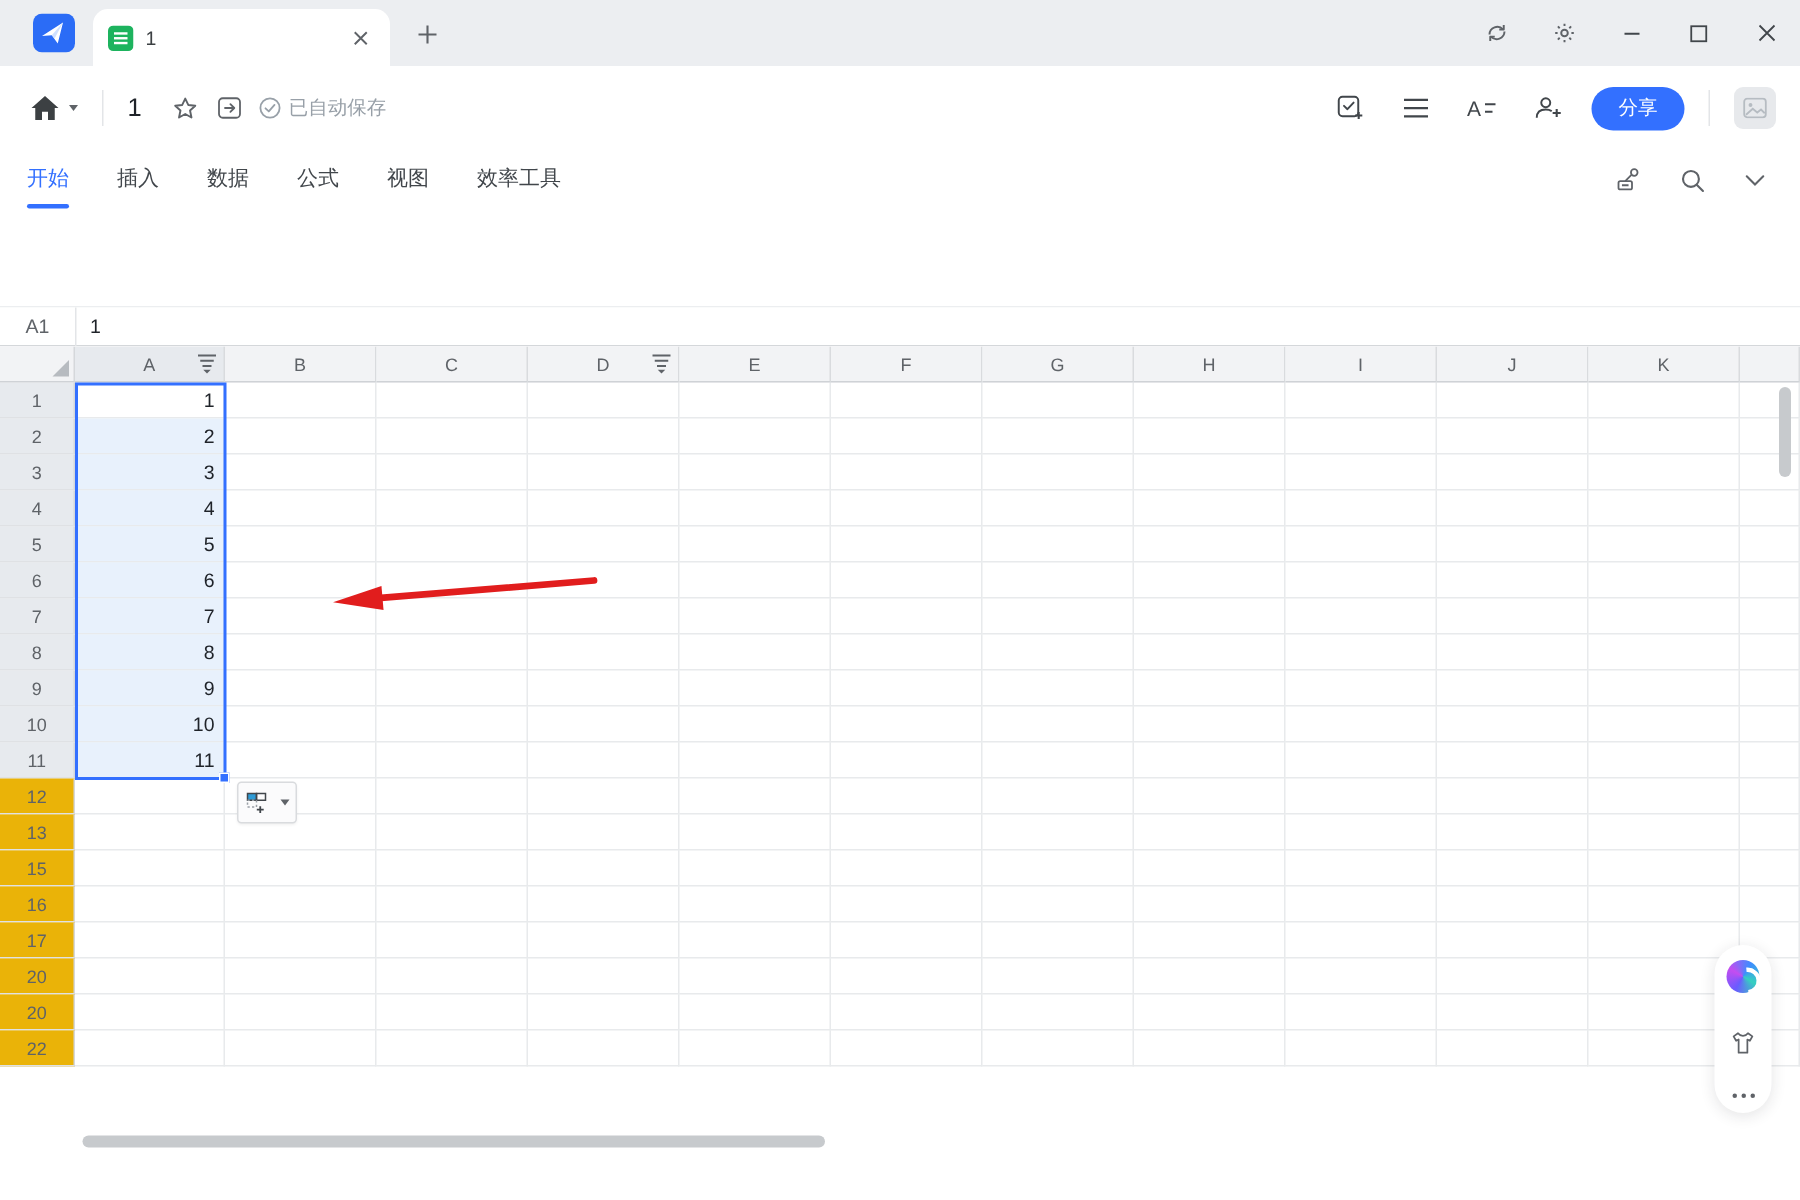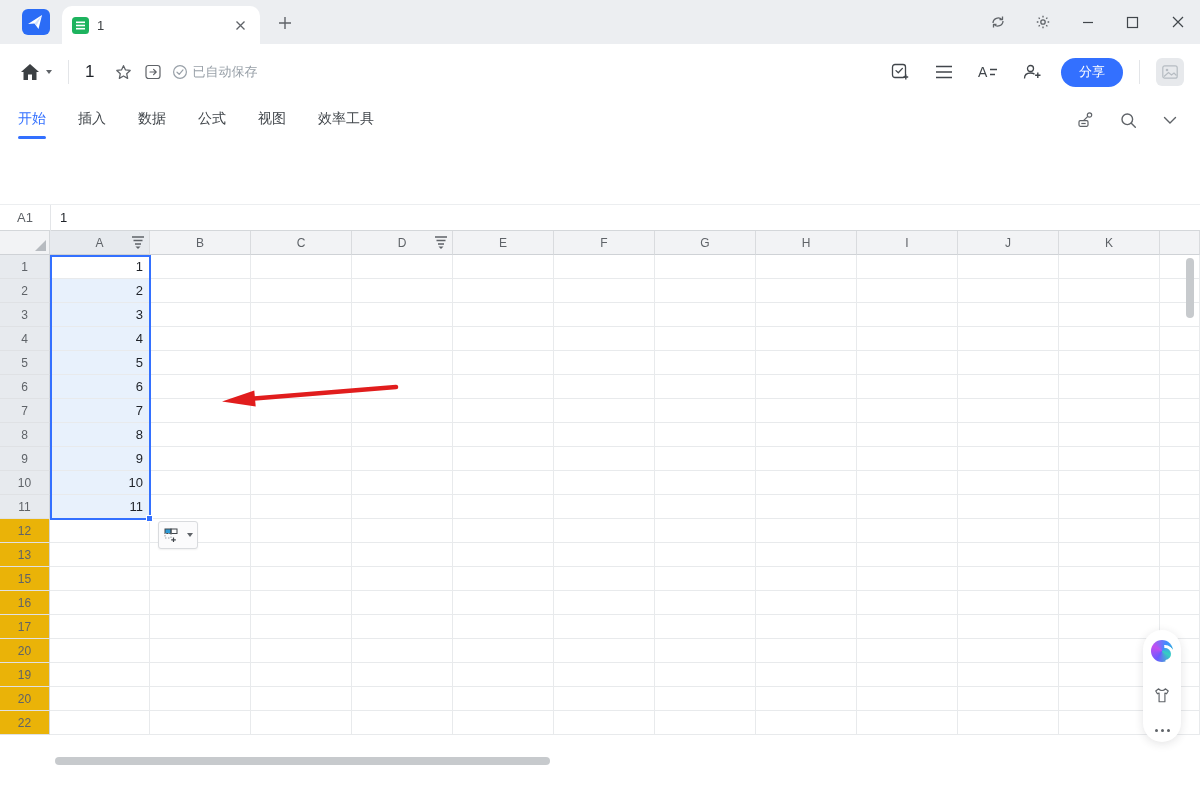--- a/index.html
+++ b/index.html
@@ -803,35 +803,20 @@
           <div class="cell" style="width: 101px;"></div>
           <div class="cell" style="width: 101px;"></div>
           <div class="cell" style="width: 101px;"></div>
           <div class="cell" style="width: 101px;"></div>
           <div class="cell" style="width: 101px;"></div>
           <div class="cell" style="width: 101px;"></div>
           <div class="cell" style="width: 101px;"></div>
           <div class="cell" style="flex: 1 1 0%;"></div>
         </div>
         <div class="grow">
-          <div class="rowh">19</div>
-          <div class="cell" style="width: 100px;"></div>
-          <div class="cell" style="width: 101px;"></div>
-          <div class="cell" style="width: 101px;"></div>
-          <div class="cell" style="width: 101px;"></div>
-          <div class="cell" style="width: 101px;"></div>
-          <div class="cell" style="width: 101px;"></div>
-          <div class="cell" style="width: 101px;"></div>
-          <div class="cell" style="width: 101px;"></div>
-          <div class="cell" style="width: 101px;"></div>
-          <div class="cell" style="width: 101px;"></div>
-          <div class="cell" style="width: 101px;"></div>
-          <div class="cell" style="flex: 1 1 0%;"></div>
-        </div>
-        <div class="grow">
           <div class="rowh">20</div>
           <div class="cell" style="width: 100px;"></div>
           <div class="cell" style="width: 101px;"></div>
           <div class="cell" style="width: 101px;"></div>
           <div class="cell" style="width: 101px;"></div>
           <div class="cell" style="width: 101px;"></div>
           <div class="cell" style="width: 101px;"></div>
           <div class="cell" style="width: 101px;"></div>
           <div class="cell" style="width: 101px;"></div>
           <div class="cell" style="width: 101px;"></div>

